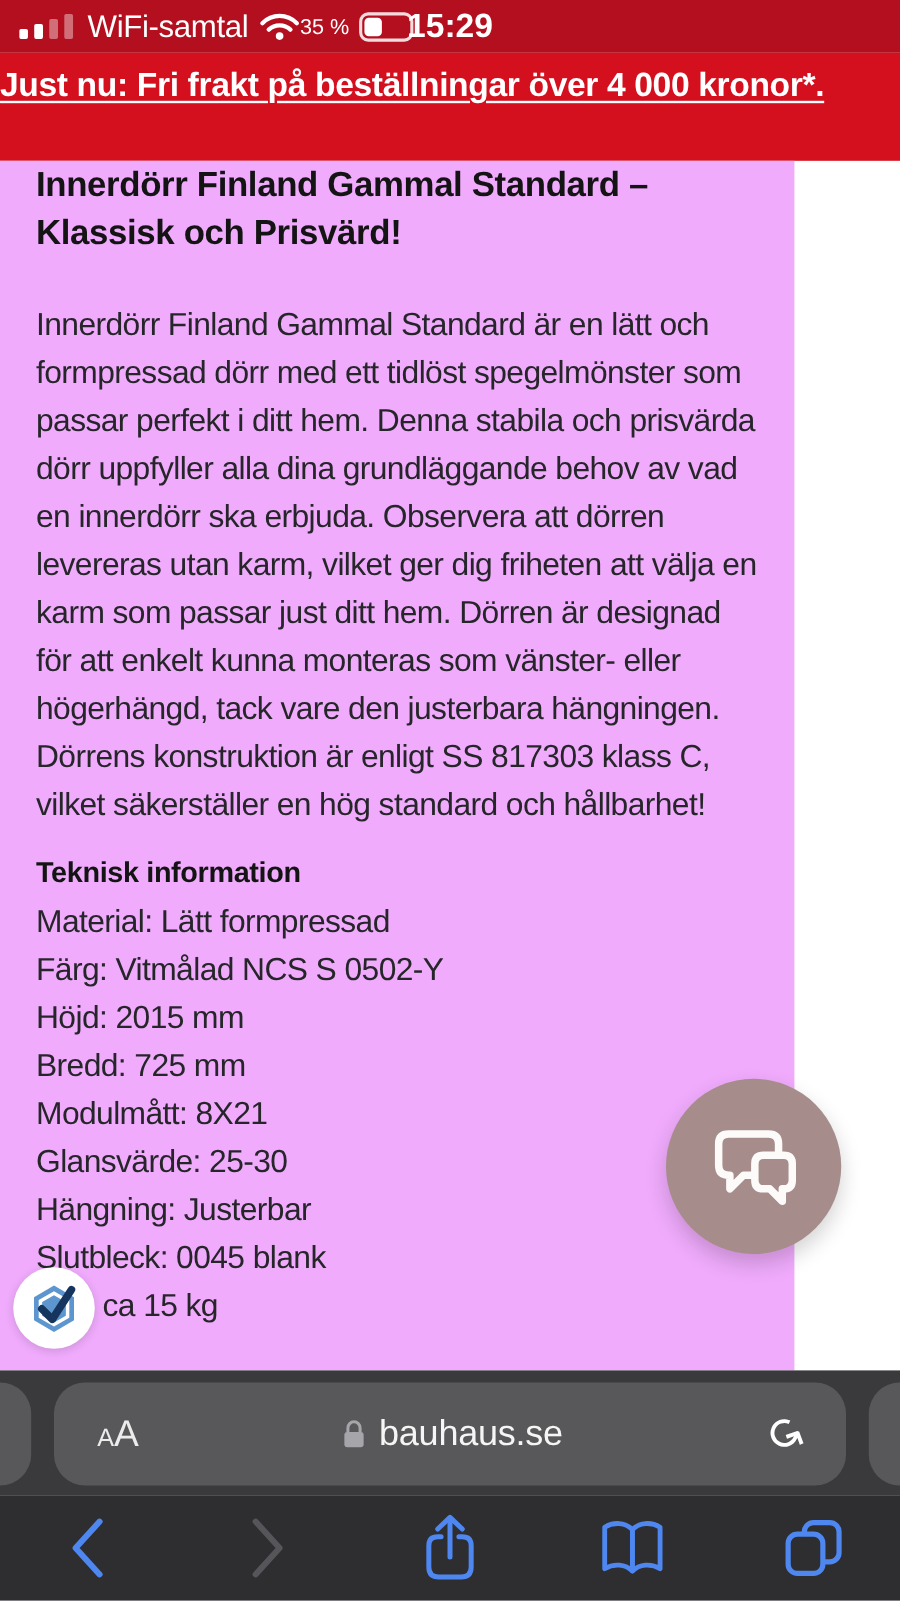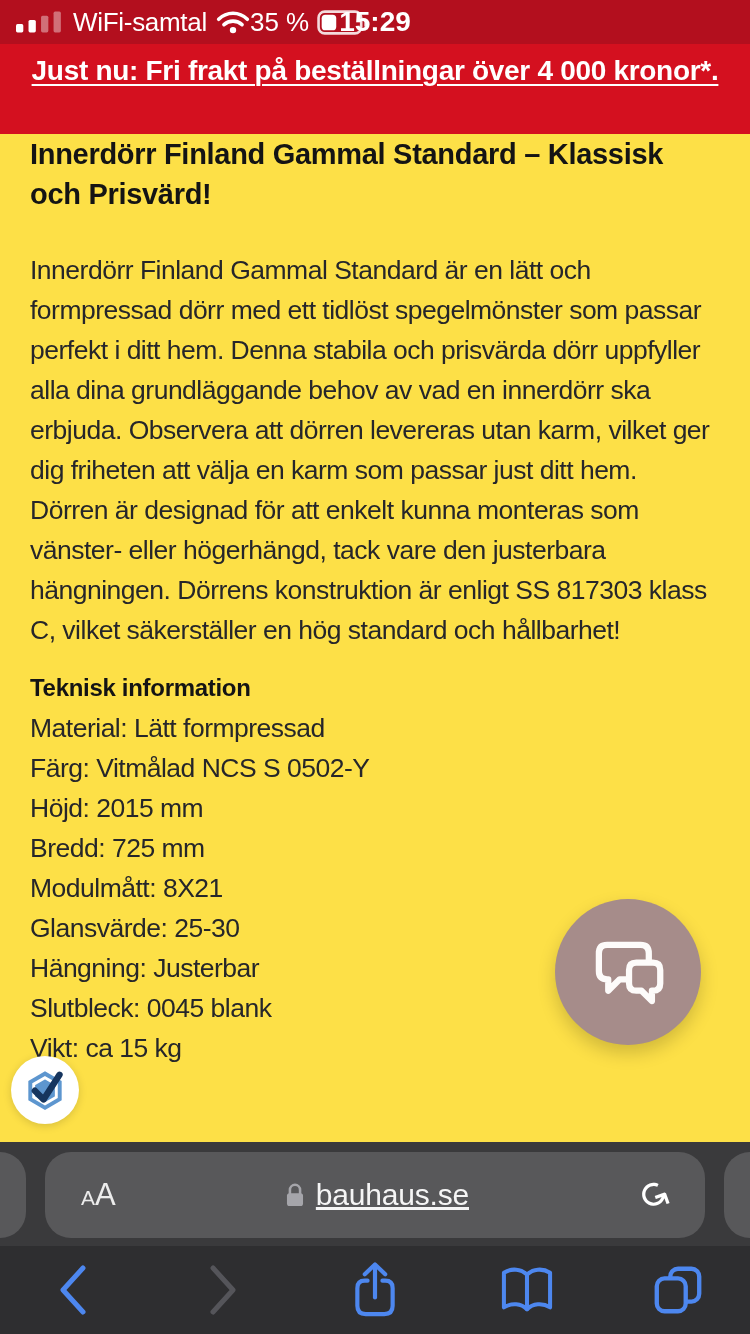--- a/index.html
+++ b/index.html
@@ -19,28 +19,28 @@
   html,body{width:750px;height:1334px;}
   body{font-family:"Liberation Sans","DejaVu Sans",sans-serif;background:#fff;overflow:hidden;position:relative;}
   .phone{position:absolute;inset:0;width:750px;height:1334px;background:#fff;}
 
   
   .status-bar{position:absolute;top:0;left:0;width:750px;height:44px;background:var(--status-bar-red);color:#fff;display:flex;align-items:center;justify-content:flex-start;padding:0 16px;}
   .sb-left{display:flex;align-items:center;gap:9px;}
   .sb-carrier{font-size:26px;letter-spacing:-0.3px;}
   .sb-time{position:absolute;left:50%;transform:translateX(-50%);font-size:28px;font-weight:600;}
   .sb-right{display:flex;align-items:center;gap:8px;}
-  .sb-batt-label{font-size:26px;}
+  .sb-batt-label{font-size:18px;}
 
   
-  .banner{position:absolute;top:44px;left:0;width:750px;height:90px;background:var(--banner-red);color:#fff;text-align:center;padding-top:9px;}
+  .banner{position:absolute;top:44px;left:0;width:750px;height:90px;background:var(--banner-red);color:#fff;padding-top:9px;}
   .banner a{color:#fff;font-weight:700;font-size:28px;line-height:35px;text-decoration:underline;text-underline-offset:4px;text-decoration-thickness:2px;display:block;letter-spacing:-0.3px;cursor:pointer;}
 
   
-  .content{position:absolute;top:134px;left:0;width:750px;height:1008px;background:#fde047;padding:0 30px;color:var(--text-dark);overflow:hidden;}
+  .content{position:absolute;top:134px;left:0;width:662px;height:1008px;background:#f0abfc;padding:0 30px;color:var(--text-dark);overflow:hidden;}
   .content h1{font-size:29px;line-height:40px;font-weight:700;color:#141414;letter-spacing:-0.3px;}
   .content p{margin-top:36px;font-size:26.5px;line-height:40px;letter-spacing:-0.5px;}
   .tech-heading{margin-top:18px;font-size:24px;line-height:40px;font-weight:700;color:#141414;letter-spacing:-0.3px;}
   .spec-line{font-size:26.5px;line-height:40px;letter-spacing:-0.5px;}
 
   
   .chat-button{position:absolute;left:555px;top:899px;width:146px;height:146px;border-radius:50%;background:var(--chat-bubble);box-shadow:0 8px 18px rgba(0,0,0,0.18);display:flex;align-items:center;justify-content:center;cursor:pointer;}
 
   
   .trust-badge{position:absolute;left:11px;top:1056px;width:68px;height:68px;border-radius:50%;background:#fff;box-shadow:0 2px 8px rgba(0,0,0,0.15);display:flex;align-items:center;justify-content:center;cursor:pointer;}
@@ -49,21 +49,21 @@
   .browser-chrome{position:absolute;top:1142px;left:0;width:750px;height:192px;}
   .url-row{position:absolute;top:0;left:0;width:750px;height:104px;background:var(--chrome-mid);}
   .pill{position:absolute;top:10px;height:86px;background:var(--pill-grey);border-radius:26px;}
   .pill-main{left:45px;width:660px;display:flex;align-items:center;justify-content:space-between;padding:0 36px;cursor:pointer;}
   .pill-stub-left{left:-28px;width:54px;}
   .pill-stub-right{left:724px;width:54px;}
   .reader-button{color:#ececec;display:flex;align-items:baseline;cursor:pointer;}
   .reader-a-small{font-size:21px;}
   .reader-a-big{font-size:31px;}
   .url-center{display:flex;align-items:center;gap:10px;}
-  .url-text{color:#f5f5f5;font-size:30px;letter-spacing:-0.2px;text-decoration:underline;}
+  .url-text{color:#f5f5f5;font-size:30px;letter-spacing:-0.2px;}
   .reload-button{color:#fff;font-size:38px;line-height:38px;transform:rotate(70deg) scaleX(-1);cursor:pointer;font-family:"DejaVu Sans",sans-serif;}
   .toolbar{position:absolute;top:104px;left:0;width:750px;height:88px;background:var(--chrome-dark);display:flex;align-items:center;justify-content:space-between;padding:0 36px;}
   .tb-btn{width:72px;height:64px;display:flex;align-items:center;justify-content:center;cursor:pointer;}
 </style>
 </head>
 <body>
 
 <div class="phone">
 
   <div class="status-bar">

